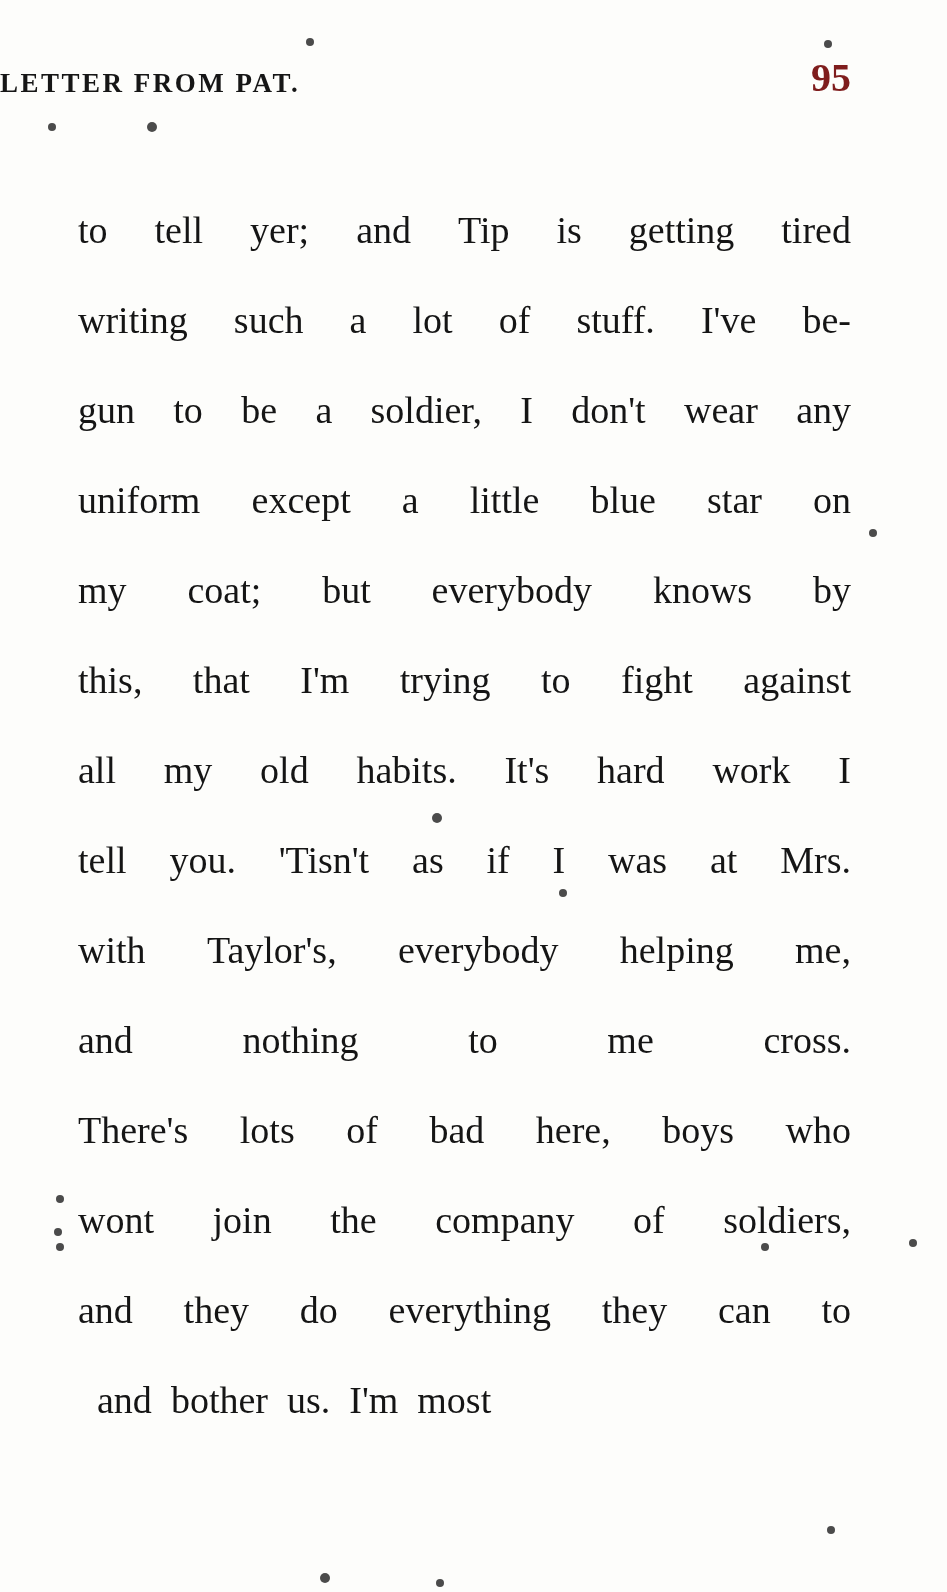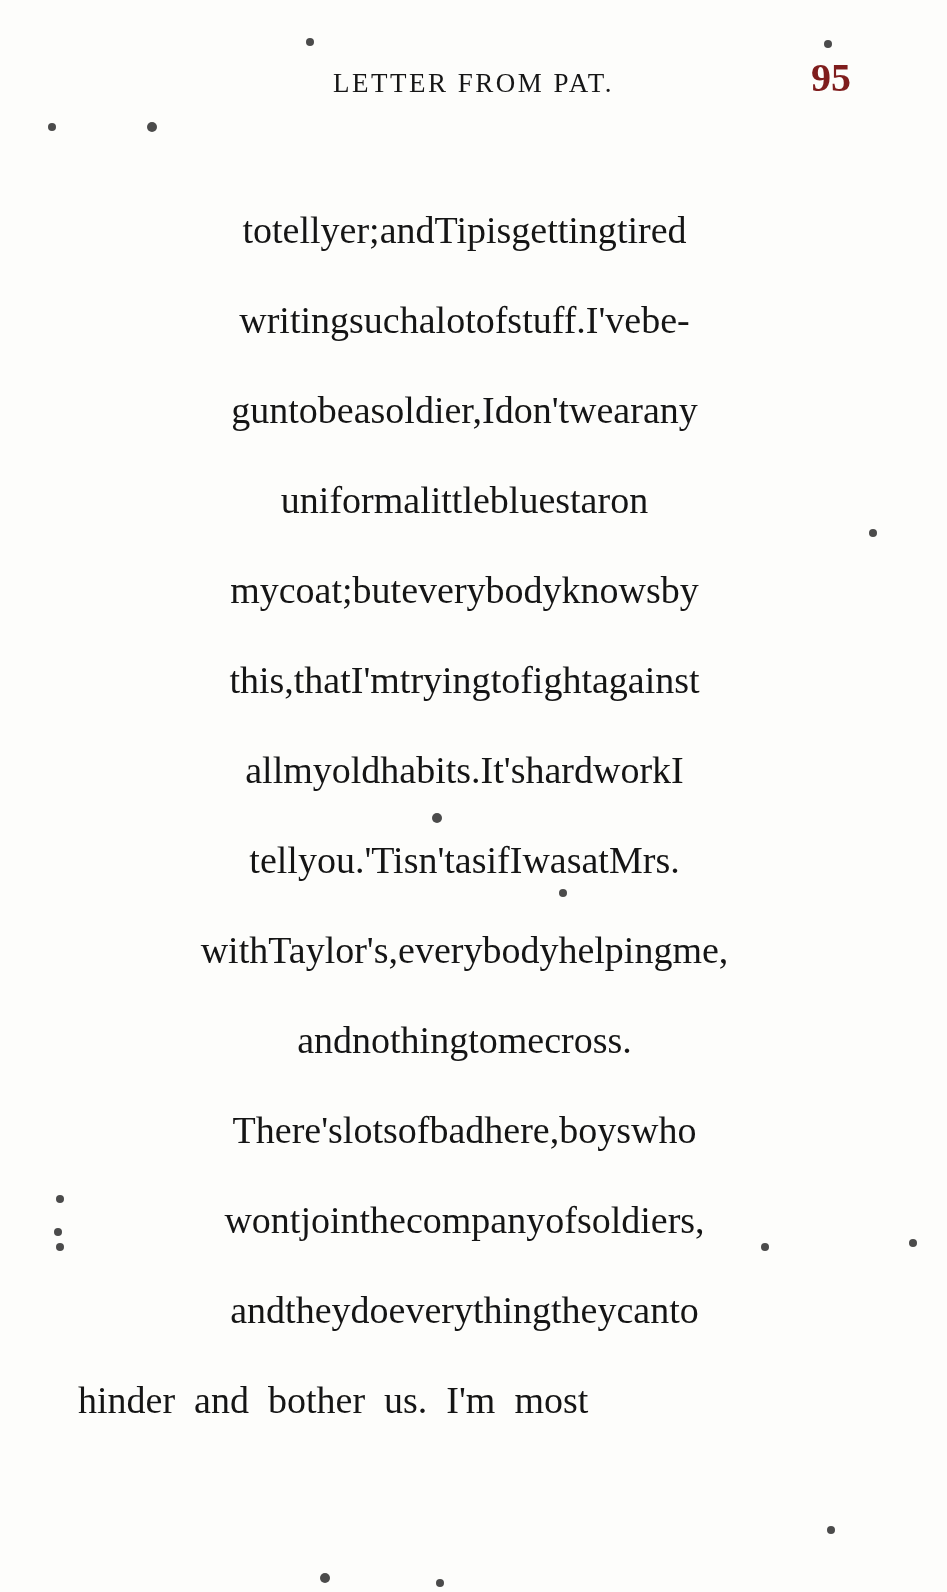--- a/index.html
+++ b/index.html
@@ -28,24 +28,24 @@
     top: 62px;
     left: 0;
     right: 0;
     height: 52px;
   }
   .running-title {
     position: absolute;
     left: 0;
     right: 0;
     top: 6px;
-    text-align: center;
+    text-align: left;
     font-family: "Liberation Serif", serif;
     font-size: 27px;
-    font-weight: normal;
+    font-weight: bold;
     letter-spacing: 2.5px;
     color: #161616;
   }
   .page-number {
     position: absolute;
     right: 96px;
     top: -8px;
     font-family: "Liberation Serif", serif;
     font-size: 40px;
     font-weight: bold;
@@ -54,21 +54,21 @@
 
   
   .body-text {
     position: absolute;
     left: 78px;
     right: 96px;
     top: 185px;
   }
   .line {
     display: flex;
-    justify-content: center;
+    justify-content: space-between;
     font-size: 38px;
     line-height: 90px;
     color: #151515;
     white-space: nowrap;
   }
   .line.last {
     justify-content: flex-start;
   }
   .line .w {
     display: inline-block;
@@ -119,20 +119,21 @@
         <span class="w">be</span>
         <span class="w">a</span>
         <span class="w">soldier,</span>
         <span class="w">I</span>
         <span class="w">don't</span>
         <span class="w">wear</span>
         <span class="w">any</span>
       </div>
       <div class="line">
         <span class="w">uniform</span>
+        <span class="w">except</span>
         <span class="w">a</span>
         <span class="w">little</span>
         <span class="w">blue</span>
         <span class="w">star</span>
         <span class="w">on</span>
       </div>
       <div class="line">
         <span class="w">my</span>
         <span class="w">coat;</span>
         <span class="w">but</span>
@@ -204,21 +205,20 @@
       <div class="line">
         <span class="w">and</span>
         <span class="w">they</span>
         <span class="w">do</span>
         <span class="w">everything</span>
         <span class="w">they</span>
         <span class="w">can</span>
         <span class="w">to</span>
       </div>
       <div class="line last">
-        <span class="w">hinder</span>
         <span>&nbsp;&nbsp;</span>
         <span class="w">and</span>
         <span>&nbsp;&nbsp;</span>
         <span class="w">bother</span>
         <span>&nbsp;&nbsp;</span>
         <span class="w">us.</span>
         <span>&nbsp;&nbsp;</span>
         <span class="w">I'm</span>
         <span>&nbsp;&nbsp;</span>
         <span class="w">most</span>

